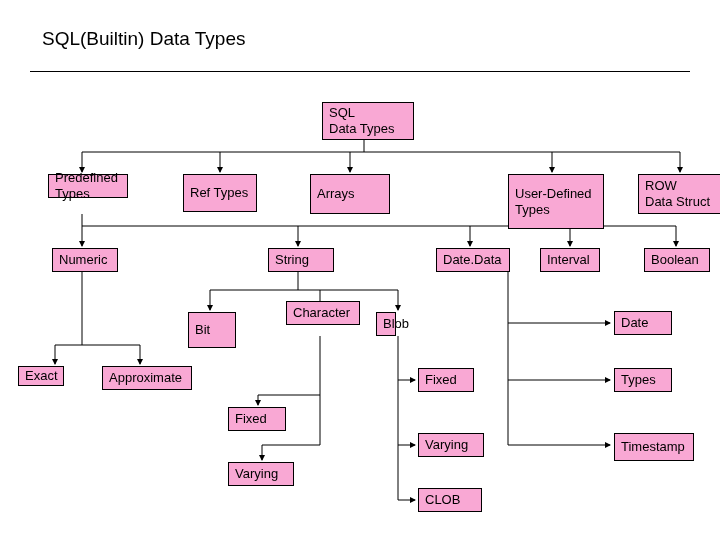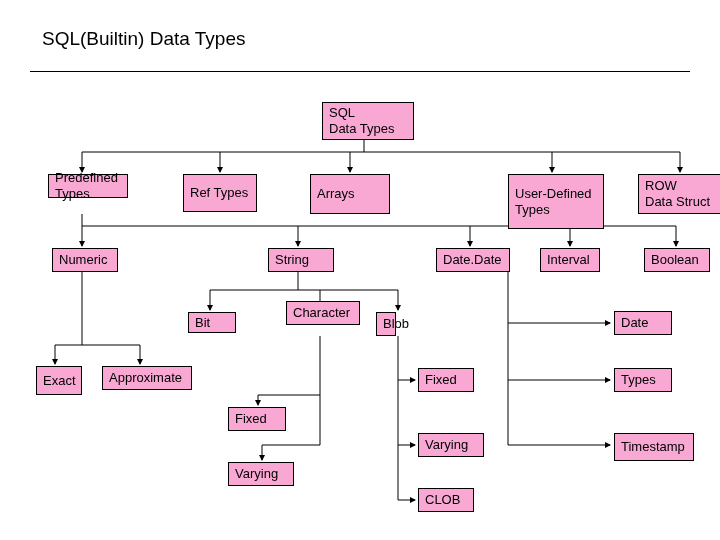--- a/index.html
+++ b/index.html
@@ -113,33 +113,33 @@
 Types</div>
 <div class="box" style="left:183px;top:174px;width:74px;height:38px">Ref Types</div>
 <div class="box" style="left:310px;top:174px;width:80px;height:40px">Arrays</div>
 <div class="box" style="left:508px;top:174px;width:96px;height:55px">User-Defined
 Types</div>
 <div class="box" style="left:638px;top:174px;width:96px;height:40px">ROW
 Data Struct</div>
 
 <div class="box" style="left:52px;top:248px;width:66px;height:24px">Numeric</div>
 <div class="box" style="left:268px;top:248px;width:66px;height:24px">String</div>
-<div class="box" style="left:436px;top:248px;width:74px;height:24px">Date.Date</div>
+<div class="box" style="left:436px;top:248px;width:74px;height:24px">Date.Data</div>
 <div class="box" style="left:540px;top:248px;width:60px;height:24px">Interval</div>
 <div class="box" style="left:644px;top:248px;width:66px;height:24px">Boolean</div>
 
-<div class="box" style="left:188px;top:312px;width:48px;height:21px">Bit</div>
+<div class="box" style="left:188px;top:312px;width:48px;height:36px">Bit</div>
 <div class="box" style="left:286px;top:301px;width:74px;height:24px">Character</div>
 <div class="box" style="left:376px;top:312px;width:20px;height:24px">Blob</div>
 
-<div class="box" style="left:36px;top:366px;width:46px;height:29px">Exact</div>
+<div class="box" style="left:18px;top:366px;width:46px;height:20px">Exact</div>
 <div class="box" style="left:102px;top:366px;width:90px;height:24px">Approximate</div>
 
 <div class="box" style="left:228px;top:407px;width:58px;height:24px">Fixed</div>
 <div class="box" style="left:228px;top:462px;width:66px;height:24px">Varying</div>
 
 <div class="box" style="left:418px;top:368px;width:56px;height:24px">Fixed</div>
 <div class="box" style="left:418px;top:433px;width:66px;height:24px">Varying</div>
-<div class="box" style="left:418px;top:488px;width:56px;height:24px">CLOB</div>
+<div class="box" style="left:418px;top:488px;width:64px;height:24px">CLOB</div>
 
 <div class="box" style="left:614px;top:311px;width:58px;height:24px">Date</div>
 <div class="box" style="left:614px;top:368px;width:58px;height:24px">Types</div>
 <div class="box" style="left:614px;top:433px;width:80px;height:28px">Timestamp</div>
 
 </body></html>

